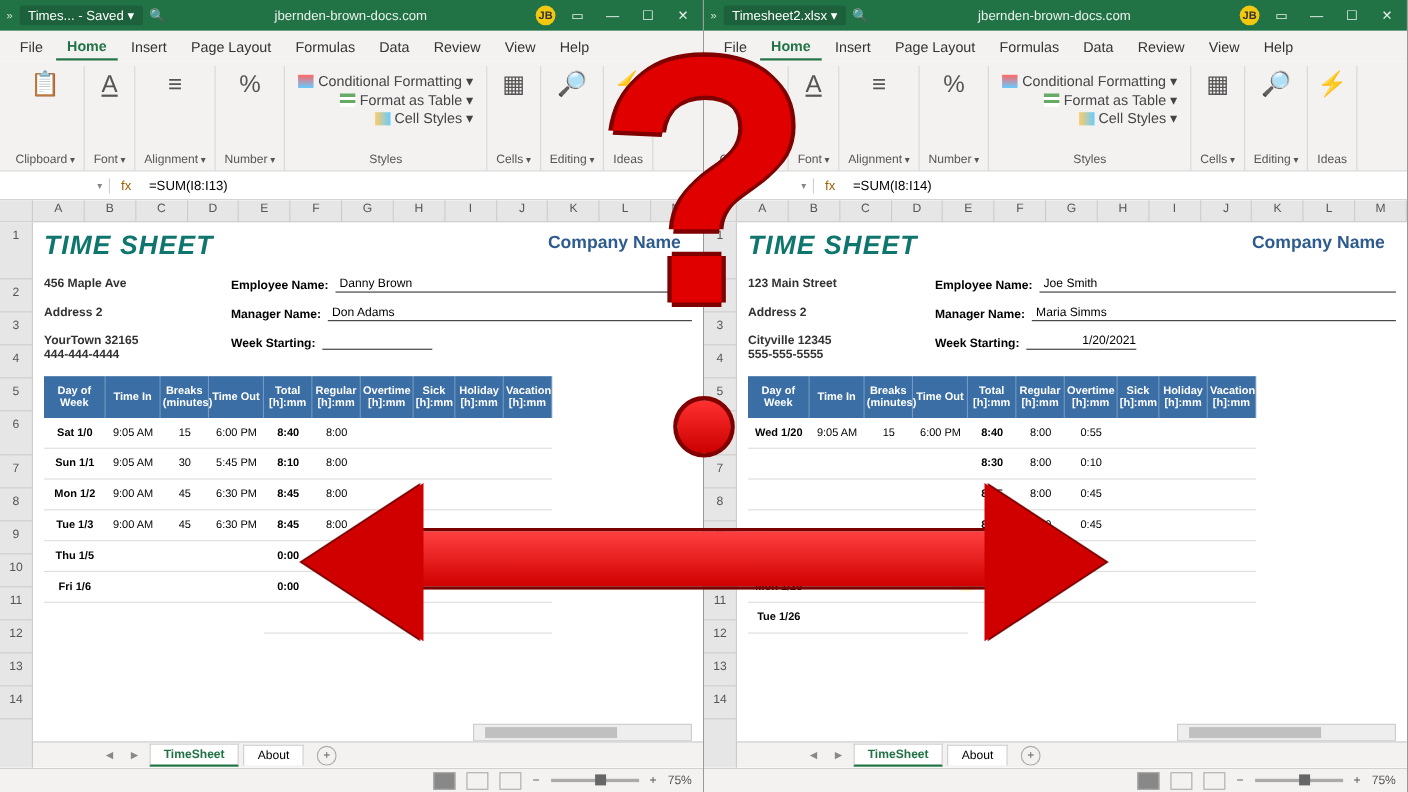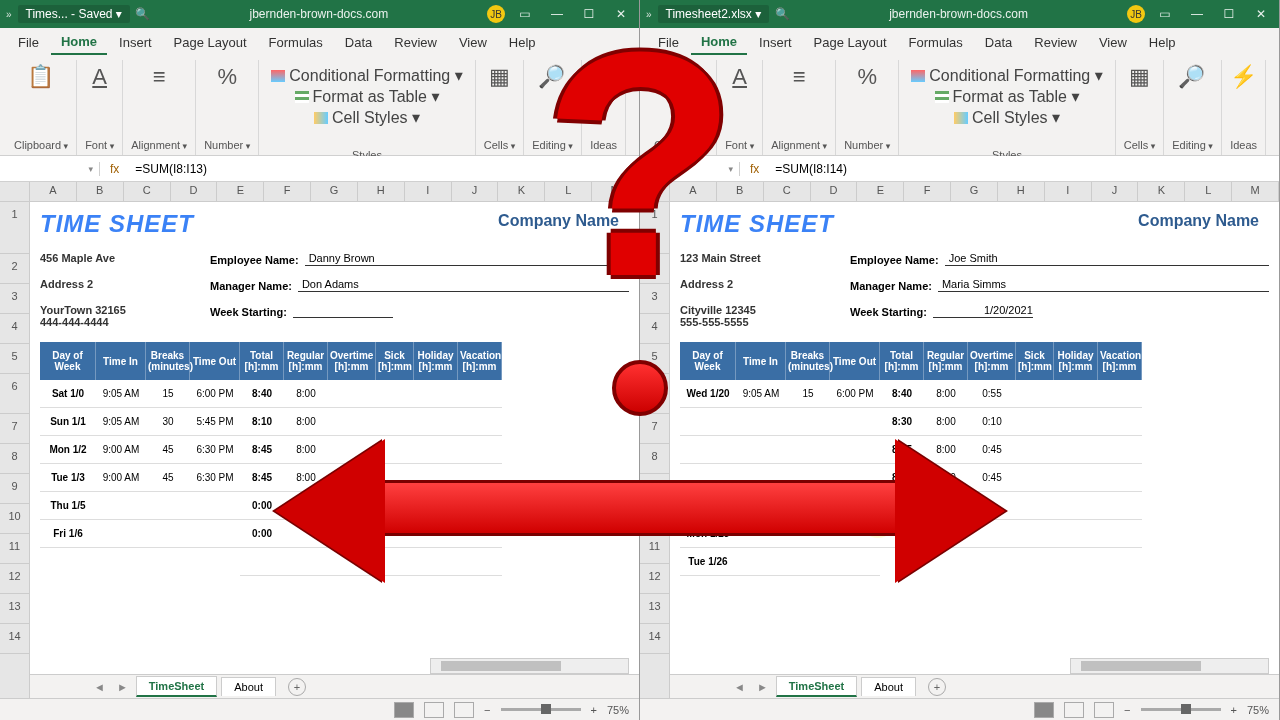--- a/index.html
+++ b/index.html
@@ -5,48 +5,48 @@
 * { box-sizing: border-box; margin: 0; padding: 0; font-family: 'Segoe UI', Arial, sans-serif; }
 body { background: #fff; width: 1280px; height: 720px; overflow: hidden; position: relative; }
 .dual { display: flex; width: 100%; height: 100%; }
 .pane { width: 50%; height: 100%; display: flex; flex-direction: column; border-right: 1px solid #999; }
 .titlebar { background: #217346; color: #fff; height: 28px; display: flex; align-items: center; font-size: 12px; padding: 0 6px; }
 .titlebar .tb-left { display: flex; align-items: center; gap: 6px; }
 .titlebar .chev { font-size: 10px; opacity: .8; }
 .titlebar .doc { background: rgba(0,0,0,.15); padding: 2px 8px; border-radius: 2px; }
 .titlebar .center { flex: 1; text-align: center; opacity: .9; filter: blur(.4px); }
 .titlebar .tb-right { display: flex; align-items: center; gap: 8px; }
-.titlebar .avatar { width: 18px; height: 18px; background: #f2c811; border-radius: 50%; display: flex; align-items: center; justify-content: center; color: #333; font-size: 10px; font-weight: normal; }
+.titlebar .avatar { width: 18px; height: 18px; background: #f2c811; border-radius: 50%; display: flex; align-items: center; justify-content: center; color: #333; font-size: 10px; font-weight: bold; }
 .titlebar .winbtn { width: 24px; text-align: center; opacity: .9; }
 .menubar { background: #f3f2f1; height: 28px; display: flex; align-items: center; padding: 0 8px; font-size: 13px; gap: 2px; color: #333; }
 .menubar .mi { padding: 4px 10px; cursor: pointer; }
 .menubar .mi.active { color: #217346; font-weight: 600; border-bottom: 2px solid #217346; }
 .ribbon { background: #f3f2f1; height: 100px; display: flex; padding: 4px 6px 0; border-bottom: 1px solid #d0d0d0; font-size: 11px; color: #444; }
 .rgroup { border-right: 1px solid #d8d8d8; padding: 4px 8px; display: flex; flex-direction: column; justify-content: space-between; align-items: center; }
 .rgroup .ico { font-size: 22px; color: #555; }
 .rgroup .lbl { font-size: 11px; color: #555; white-space: nowrap; margin-top: 20px; }
 .rgroup .drop::after { content: " ▾"; font-size: 9px; }
-.styles-list { display: flex; flex-direction: column; gap: 2px; align-items: center; font-size: 16px; padding: 2px 4px; }
+.styles-list { display: flex; flex-direction: column; gap: 2px; align-items: flex-end; font-size: 13px; padding: 2px 4px; }
 .styles-list .sitem { display: flex; align-items: center; gap: 4px; white-space: nowrap; }
 .styles-list .sicon { width: 14px; height: 12px; display: inline-block; }
 .fbar { height: 26px; background: #fff; border-bottom: 1px solid #d0d0d0; display: flex; align-items: center; font-size: 12px; }
 .fbar .nbox { width: 100px; border-right: 1px solid #d0d0d0; padding: 2px 6px; display: flex; align-items: center; gap: 4px; }
 .fbar .fx { padding: 0 10px; color: #a16207; }
 .fbar .formula { flex: 1; padding: 2px 6px; }
 .grid-wrap { flex: 1; overflow: hidden; background: #fff; position: relative; }
 .colhead { display: flex; height: 20px; background: #e6e6e6; border-bottom: 1px solid #ccc; font-size: 11px; color: #555; }
 .colhead .rowcorner { width: 30px; border-right: 1px solid #ccc; background: #e6e6e6; }
 .colhead .ch { flex: 1; text-align: center; border-right: 1px solid #ccc; padding-top: 2px; }
 .sheet { display: flex; height: calc(100% - 20px); }
 .rownums { width: 30px; background: #e6e6e6; border-right: 1px solid #ccc; display: flex; flex-direction: column; }
 .rownums .rn { height: 30px; border-bottom: 1px solid #ccc; font-size: 11px; color: #555; text-align: center; padding-top: 6px; }
 .rownums .rn.first { height: 52px; }
 .rownums .rn.tall { height: 40px; }
 .content { flex: 1; padding: 8px 10px 0; position: relative; overflow: hidden; }
-.ts-title { color: #3b82f6; font-size: 24px; font-weight: bold; letter-spacing: 1px; font-style: italic; margin-bottom: 4px; }
+.ts-title { color: #0f766e; font-size: 24px; font-weight: bold; letter-spacing: 1px; font-style: italic; margin-bottom: 4px; }
 .company { position: absolute; right: 20px; top: 10px; color: #2e5b8f; font-size: 16px; font-weight: 600; }
 .info-rows { display: flex; gap: 20px; margin-top: 14px; font-size: 11px; }
 .info-left { width: 150px; display: flex; flex-direction: column; gap: 14px; font-weight: 600; color: #333; }
 .info-right { flex: 1; display: flex; flex-direction: column; gap: 12px; }
 .info-right .field { display: flex; gap: 6px; align-items: flex-end; }
 .info-right .flabel { font-weight: 600; white-space: nowrap; }
 .info-right .fval { border-bottom: 1px solid #333; flex: 1; min-height: 14px; padding-left: 4px; }
 .tables { display: flex; margin-top: 14px; }
 .tbl { font-size: 10px; }
 .tbl .thead { display: flex; background: #3a6ea5; color: #fff; }

